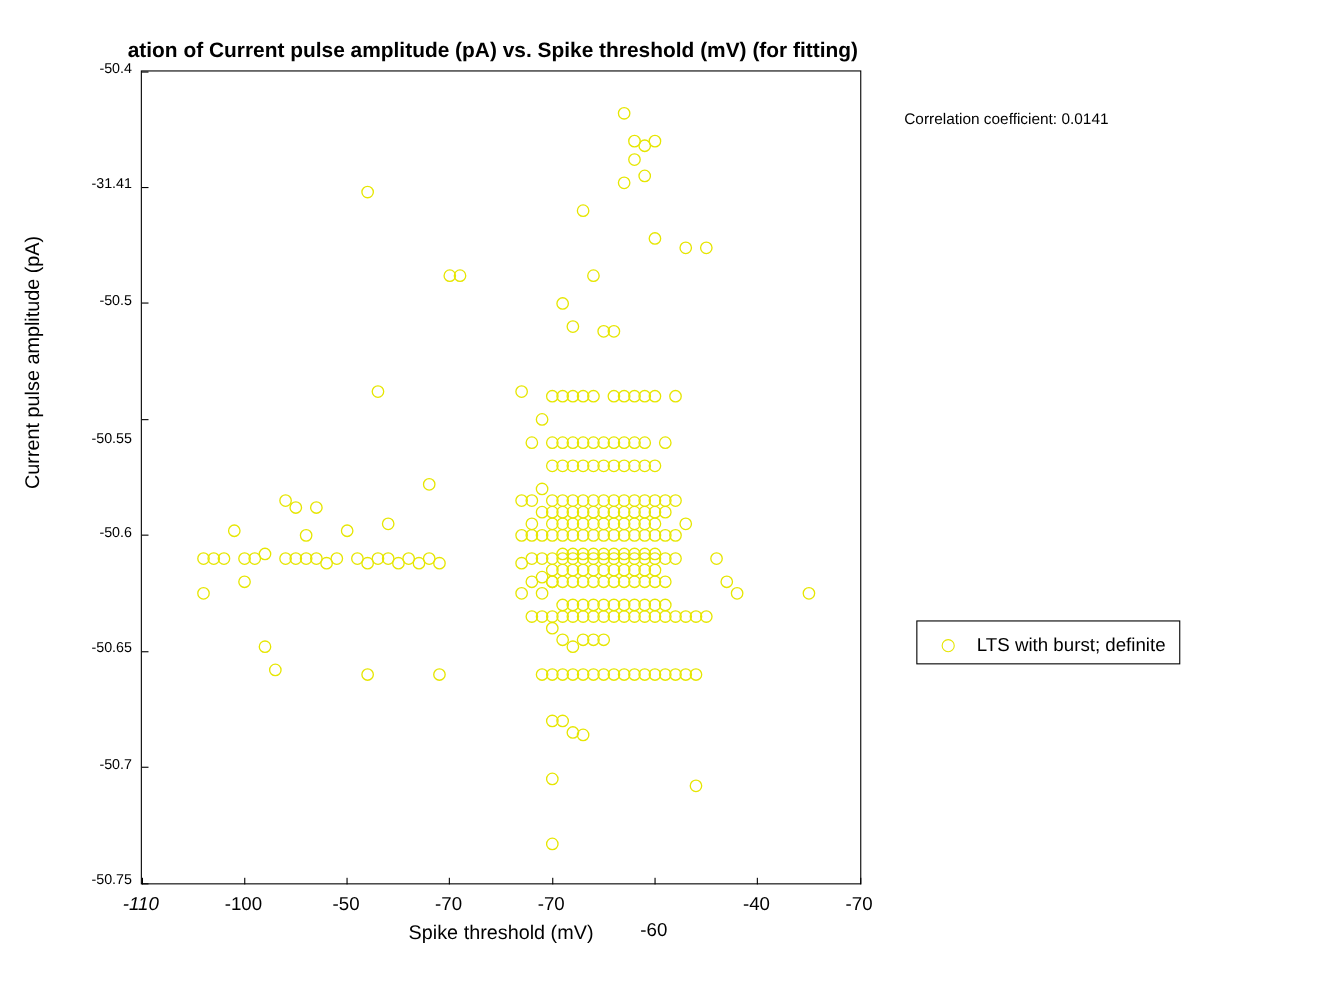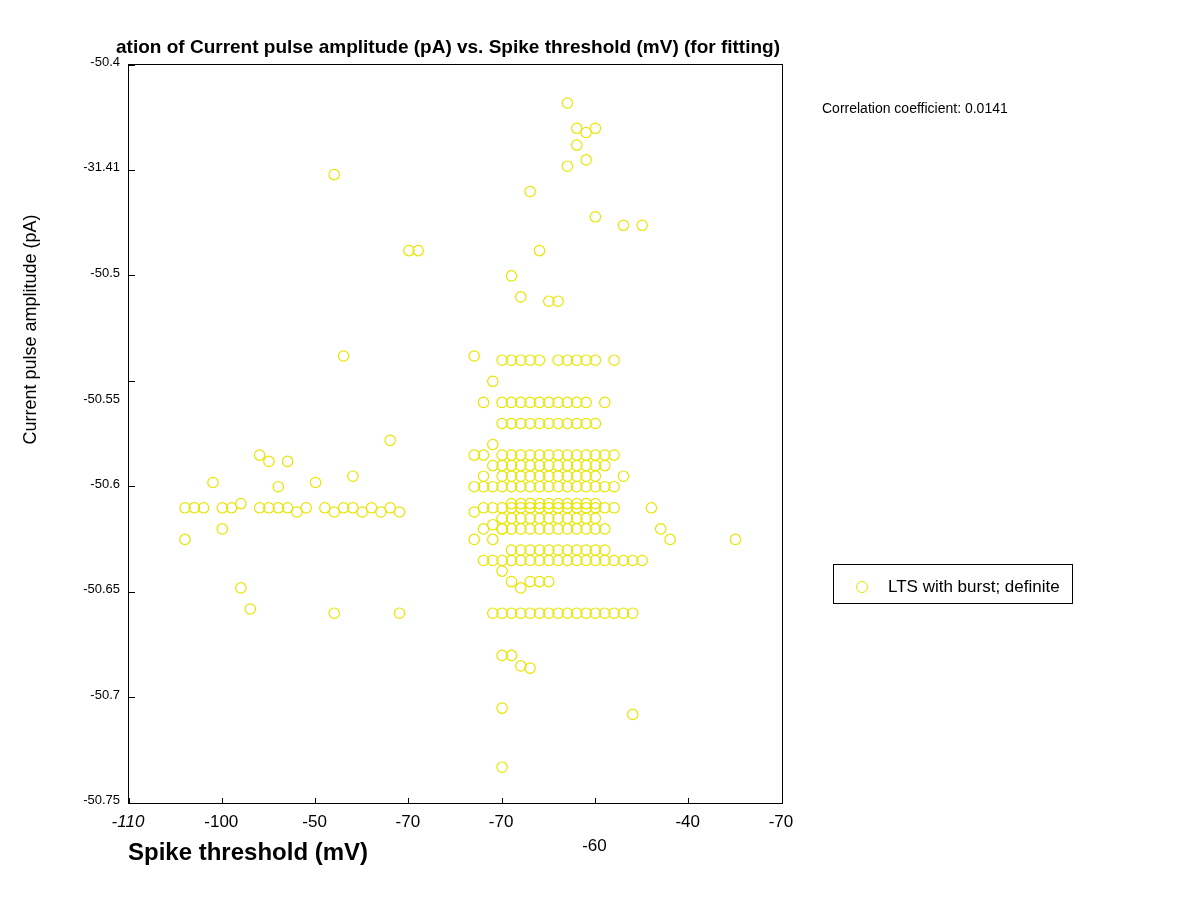--- a/index.html
+++ b/index.html
@@ -58,23 +58,23 @@
     font-size: 13px;
     color: #000;
     text-align: right;
     width: 60px;
   }
   .axis-label-x {
     position: absolute;
     top: 838px;
     left: 128px;
     width: 655px;
-    font-size: 24px;
-    color: #000;
-    font-weight: bold;
+    text-align: center;
+    font-size: 18px;
+    color: #000;
   }
   .axis-label-y {
     position: absolute;
     left: 30px;
     top: 434px;
     transform: rotate(-90deg);
     transform-origin: left center;
     font-size: 18px;
     color: #000;
     white-space: nowrap;

